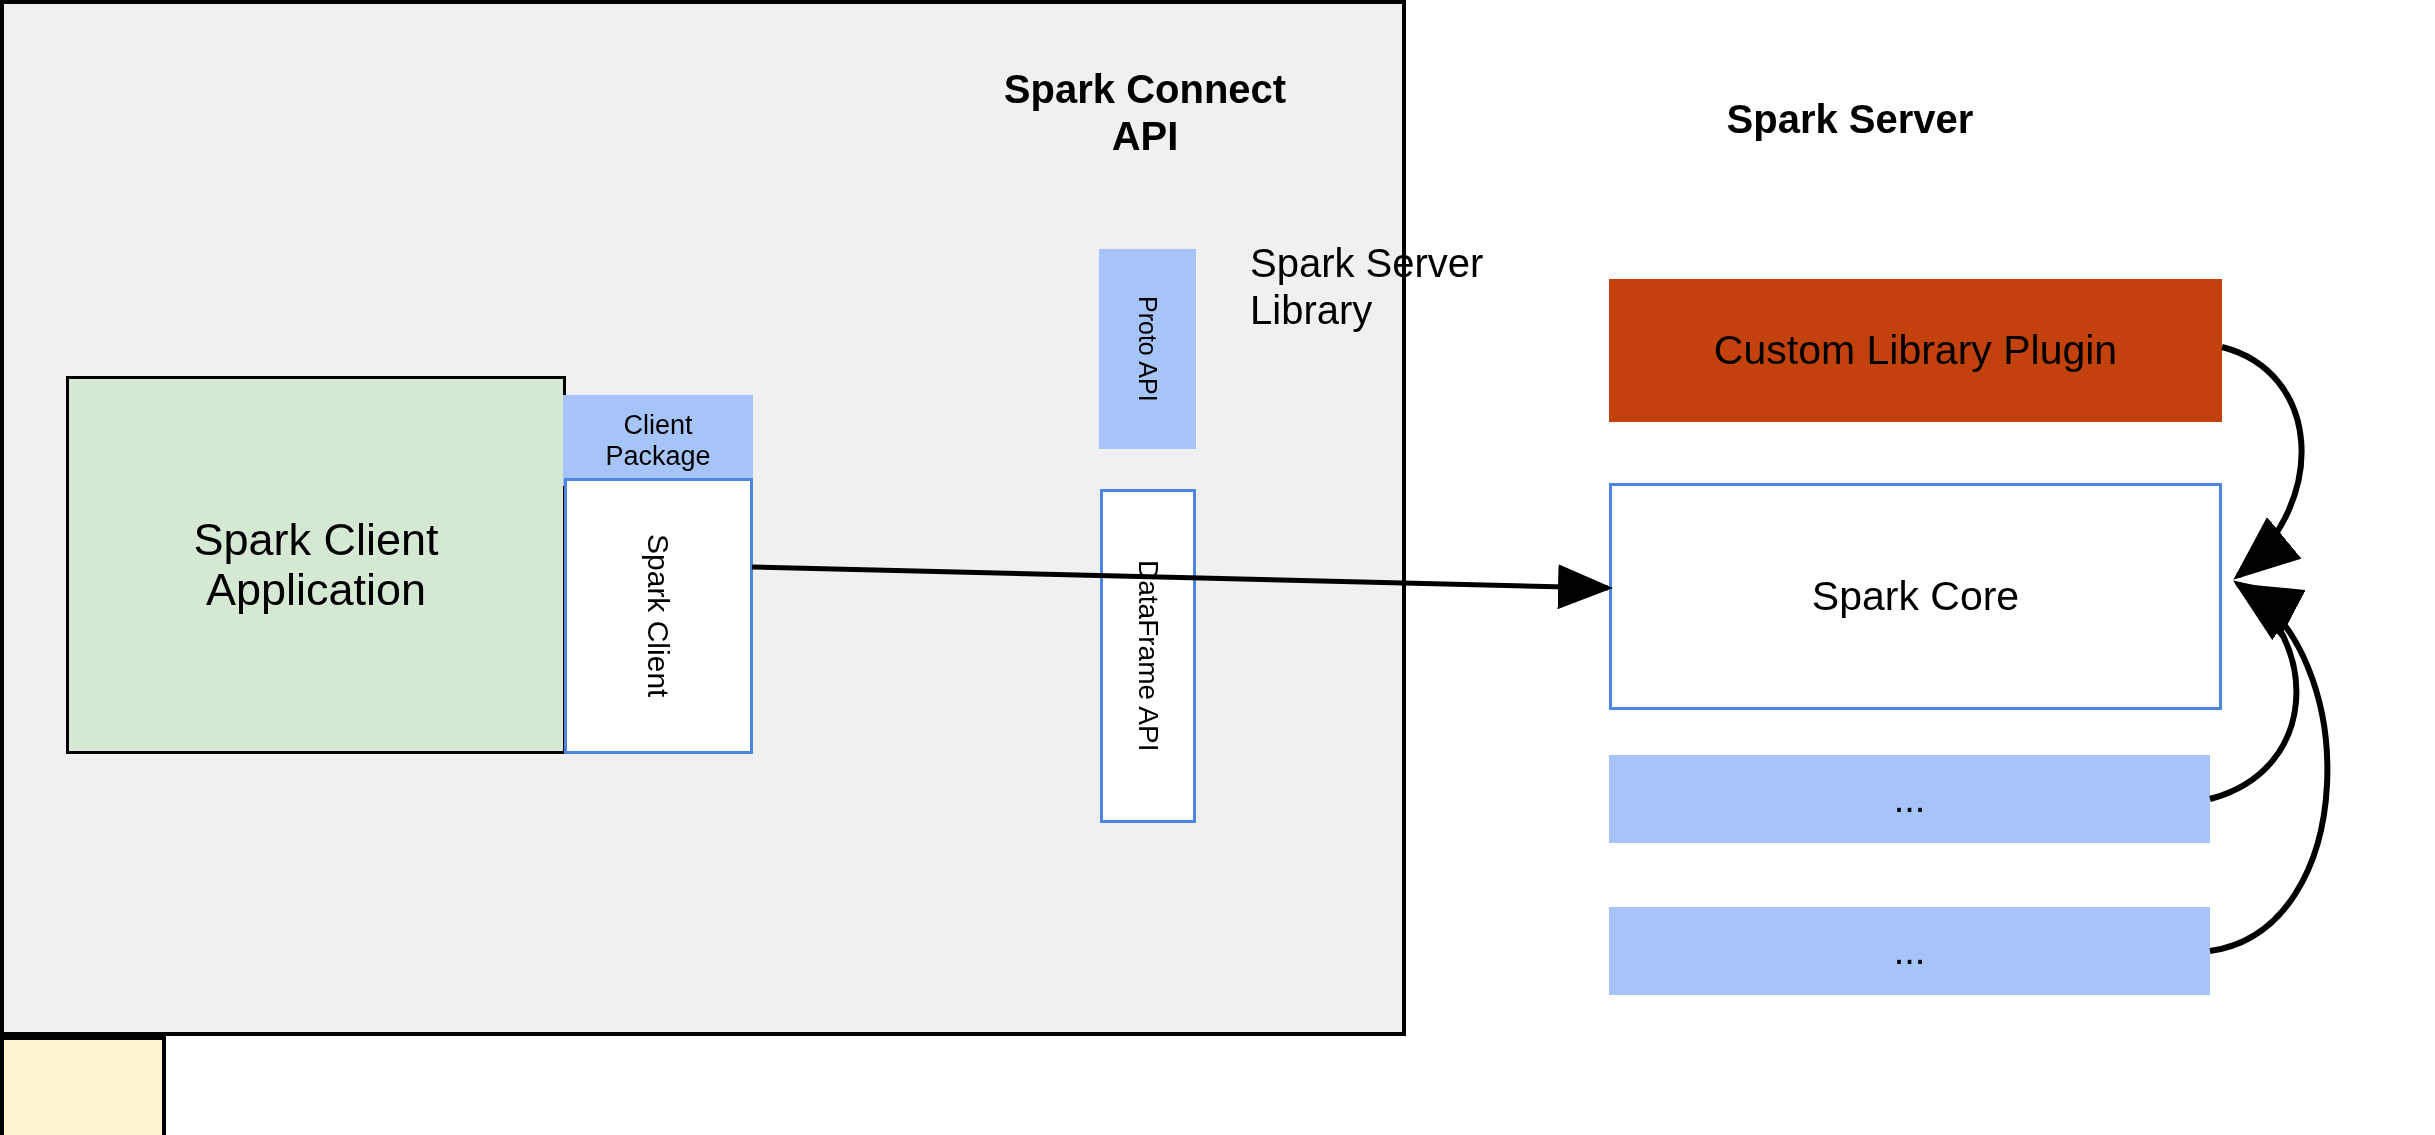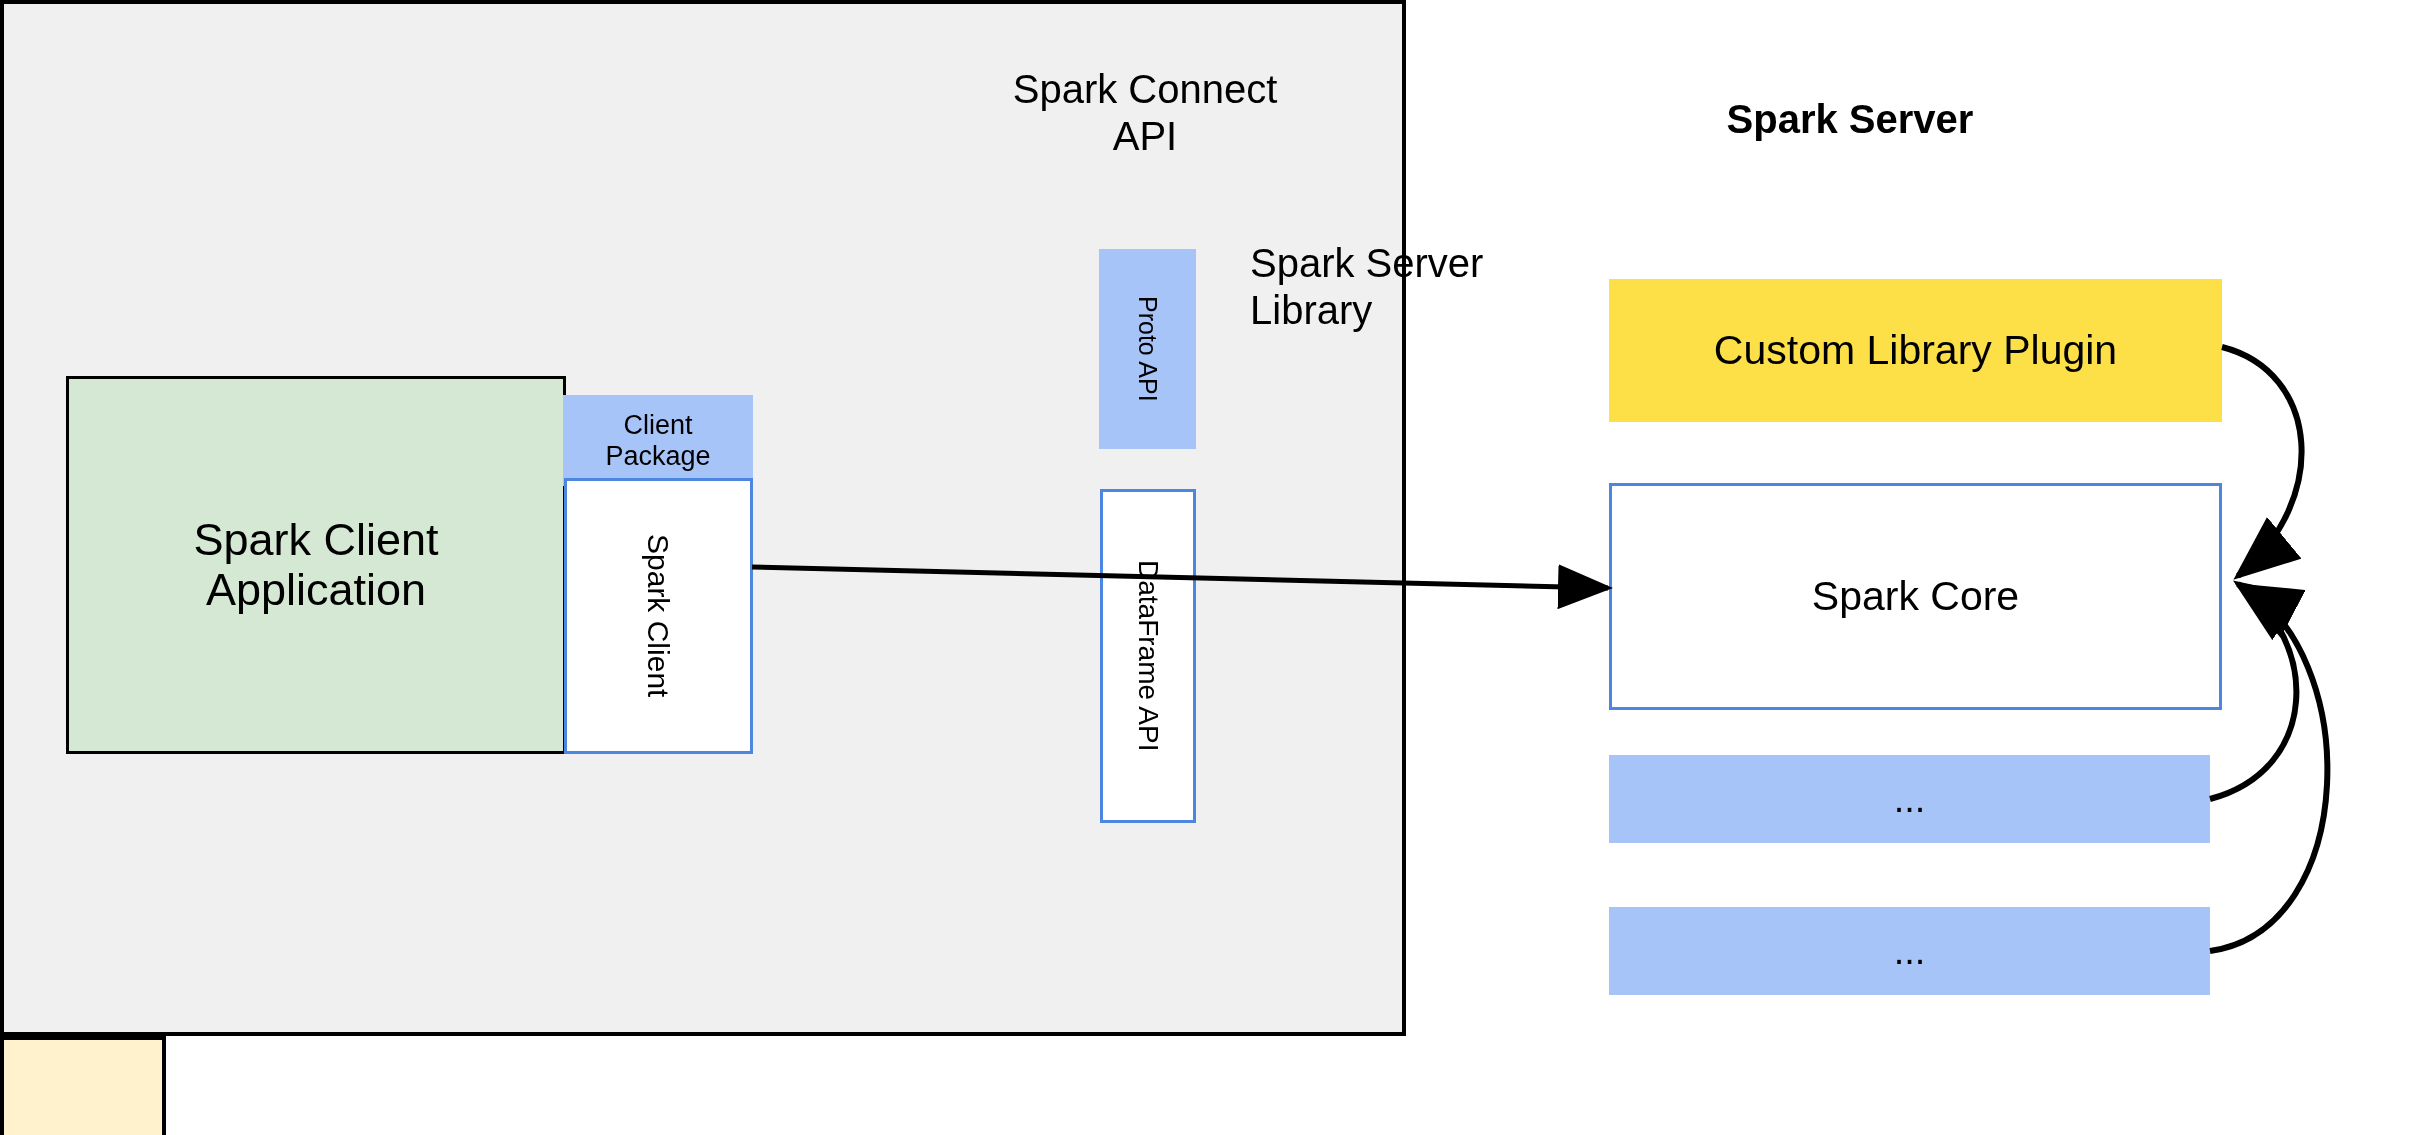--- a/index.html
+++ b/index.html
@@ -76,20 +76,21 @@
     color: #000000;
     text-align: center;
     line-height: 1.18;
     white-space: pre-line;
   }
   #spark-connect-api-label {
     left: 1000px;
     top: 66px;
     width: 290px;
     font-size: 40px;
+    font-weight: bold;
   }
   #spark-server-title {
     left: 1640px;
     top: 96px;
     width: 420px;
     font-size: 40px;
     font-weight: bold;
   }
   #spark-server-lib-label {
     left: 1250px;
@@ -123,21 +124,21 @@
     background: #ffffff;
     border: 3px solid #4d86e0;
     font-size: 28px;
   }
   
   #custom-library-plugin {
     left: 1609px;
     top: 279px;
     width: 613px;
     height: 143px;
-    background: #fde047;
+    background: #c2410c;
     font-size: 41px;
   }
   #spark-core {
     left: 1609px;
     top: 483px;
     width: 613px;
     height: 227px;
     background: #ffffff;
     border: 3px solid #4d86e0;
     font-size: 41px;

